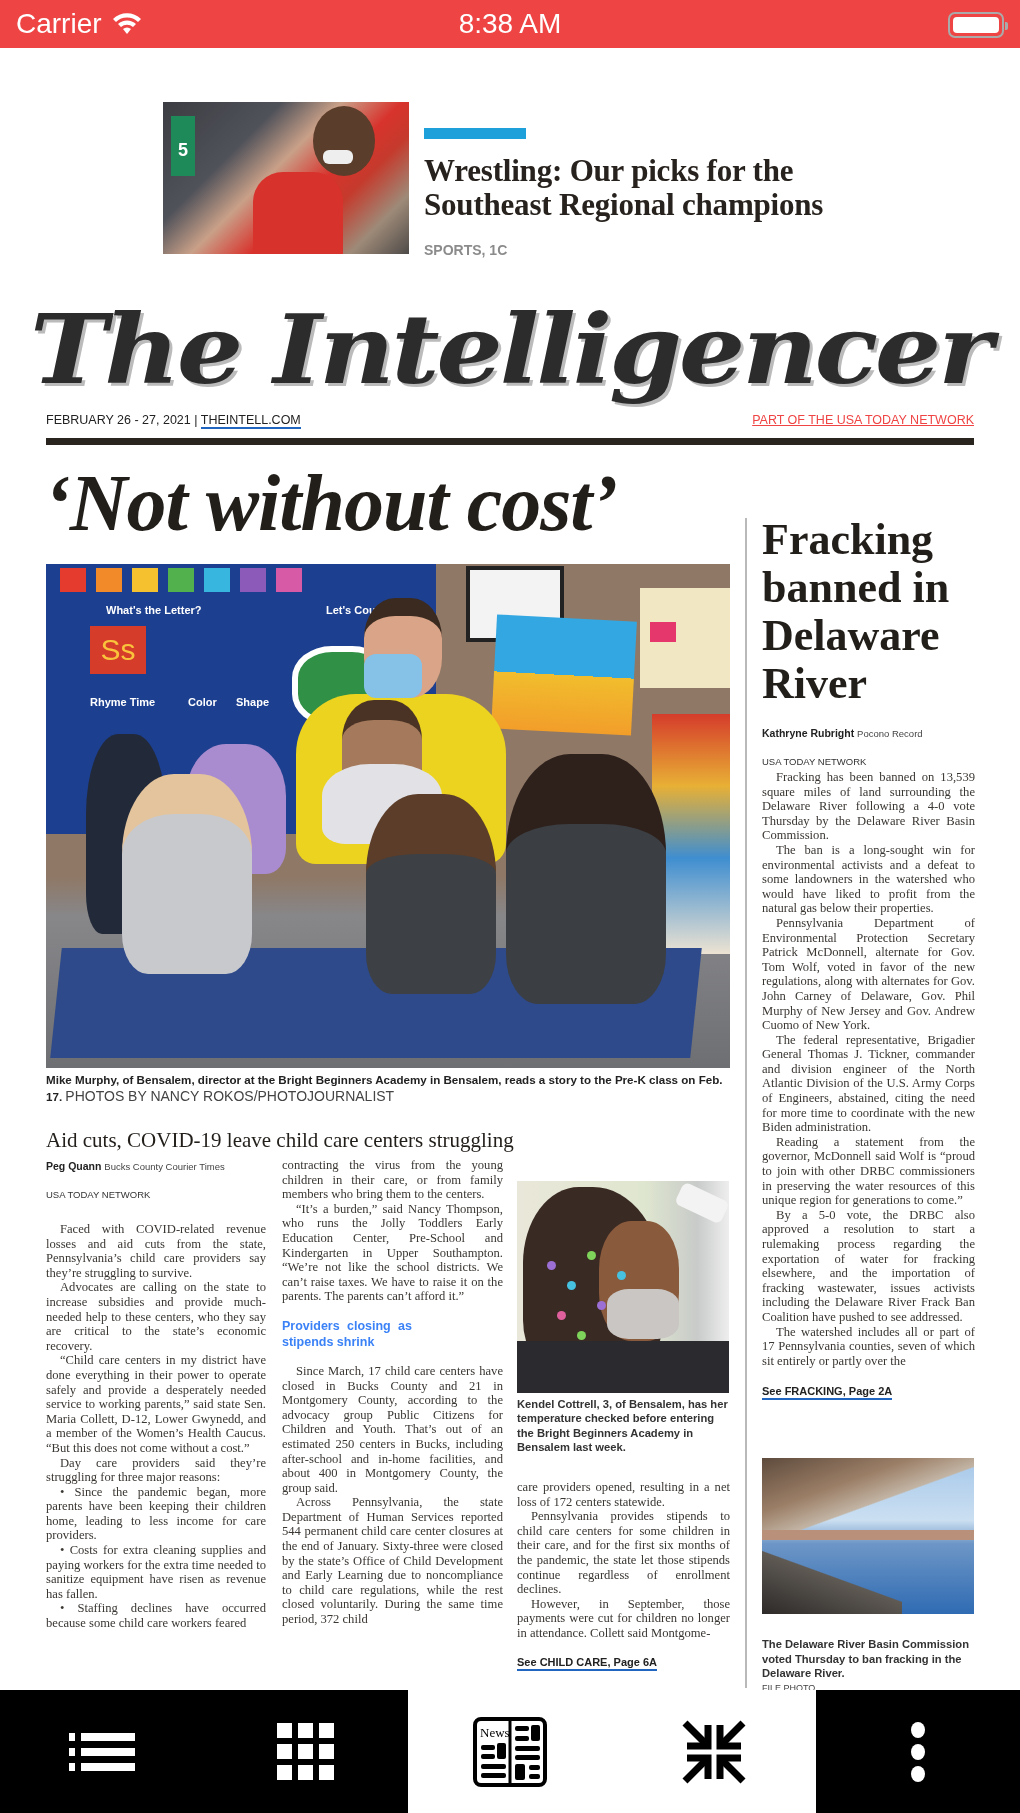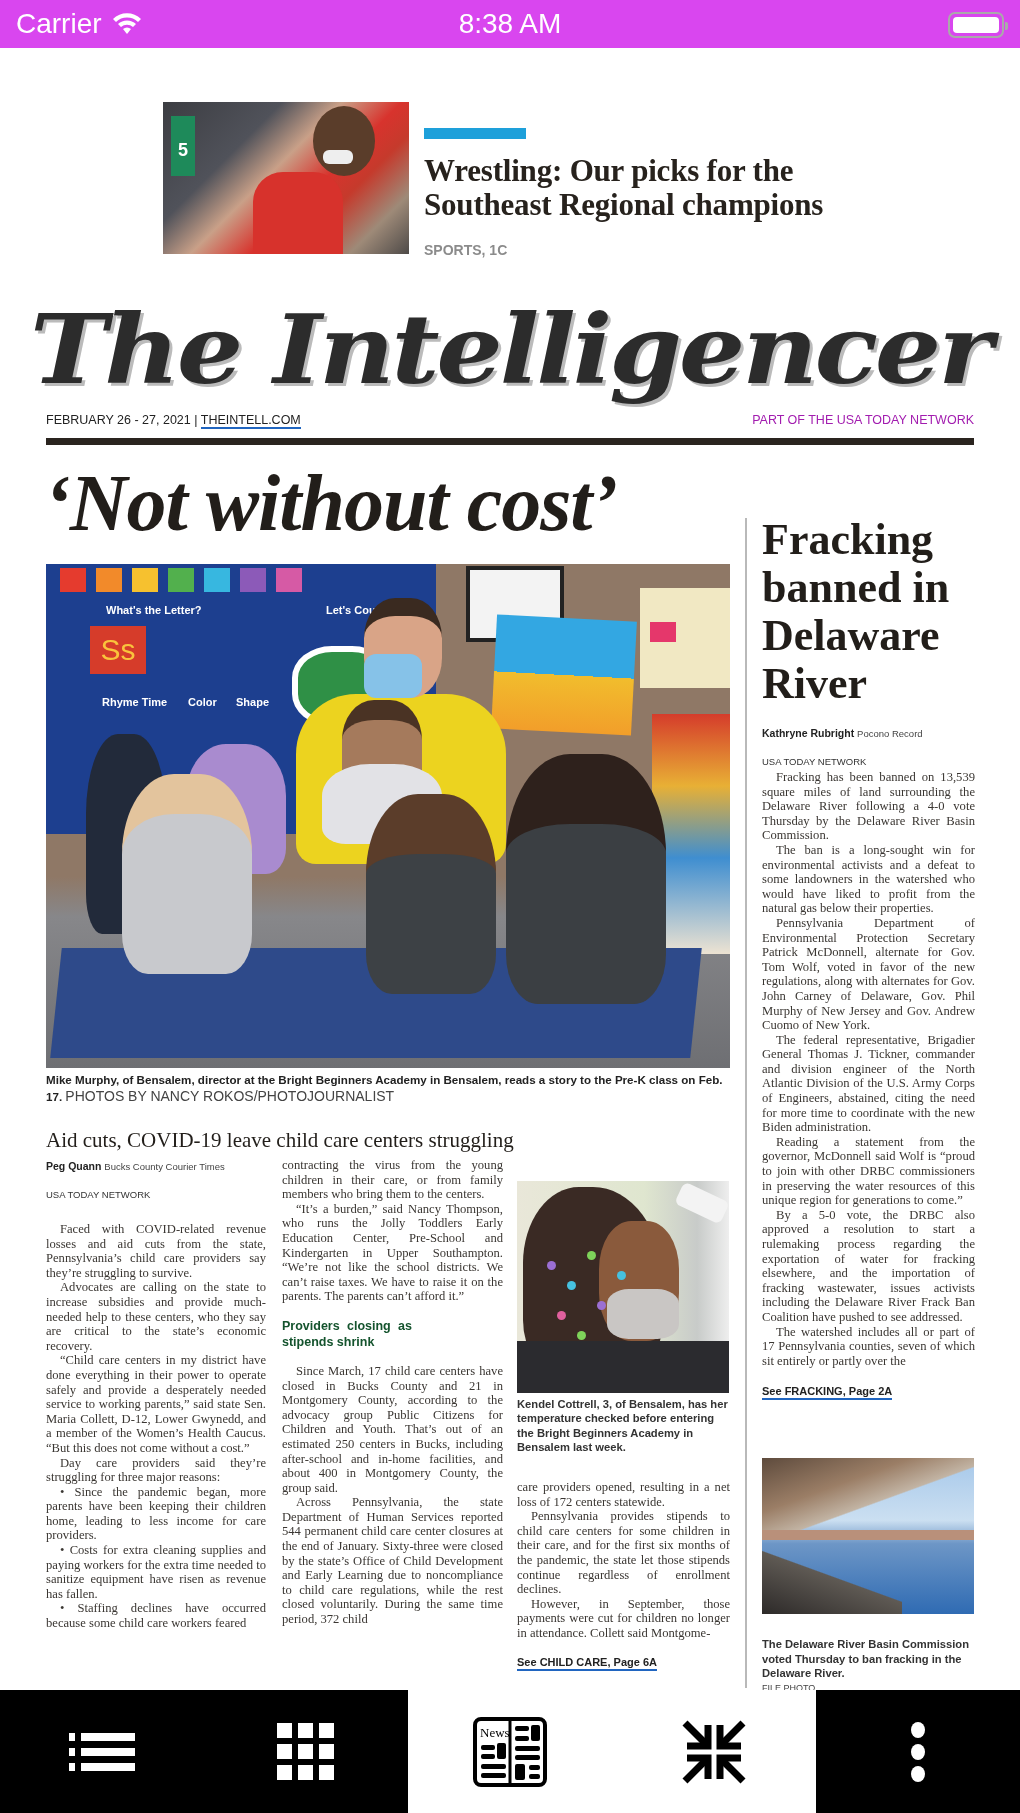--- a/index.html
+++ b/index.html
@@ -1,20 +1,20 @@
 <!DOCTYPE html>
 <html><head>
 <meta charset="utf-8">
 <style>
   * { box-sizing: border-box; margin: 0; padding: 0; }
   html, body { width: 1020px; height: 1813px; overflow: hidden; background: #fff; }
   body { position: relative; font-family: "Liberation Serif", serif; color: #221f1c; }
 
   
-  .statusbar { position: absolute; left: 0; top: 0; width: 1020px; height: 48px; background: #d946ef; color: #fff; font-family: "Liberation Sans", sans-serif; }
+  .statusbar { position: absolute; left: 0; top: 0; width: 1020px; height: 48px; background: #ef4444; color: #fff; font-family: "Liberation Sans", sans-serif; }
   .sb-carrier { position: absolute; left: 16px; top: 8px; font-size: 28px; display: flex; align-items: center; gap: 10px; }
   .sb-time { position: absolute; left: 0; right: 0; top: 8px; text-align: center; font-size: 28px; }
   .sb-battery { position: absolute; right: 16px; top: 12px; width: 56px; height: 26px; border: 2px solid #aaa; border-radius: 7px; padding: 3px; }
   .sb-battery .fill { width: 100%; height: 100%; background: #fff; border-radius: 4px; }
   .sb-battery::after { content: ""; position: absolute; right: -6px; top: 8px; width: 3px; height: 8px; background: #aaa; border-radius: 0 2px 2px 0; }
 
   
   .page { position: absolute; left: 0; top: 48px; width: 1020px; height: 1642px; background: #fff; overflow: hidden; }
 
   
@@ -24,21 +24,21 @@
   .teaser-photo .head { position: absolute; left: 150px; top: 4px; width: 62px; height: 70px; background: #5a3d2a; border-radius: 50%; }
   .teaser-photo .mask { position: absolute; left: 160px; top: 48px; width: 30px; height: 14px; background: #eee; border-radius: 6px; }
   .teaser-bar { position: absolute; left: 424px; top: 80px; width: 102px; height: 11px; background: #1ea0da; }
   .teaser-title { position: absolute; left: 424px; top: 106px; width: 480px; font-size: 31px; font-weight: bold; line-height: 34px; color: #27221d; letter-spacing: -0.2px; }
   .teaser-section { position: absolute; left: 424px; top: 194px; font: bold 14px "Liberation Sans", sans-serif; color: #8b8b8b; }
 
   
   .masthead { position: absolute; left: 0; right: 0; top: 240px; text-align: center; font-family: "DejaVu Serif", serif; font-size: 104px; font-weight: bold; font-style: italic; color: #2c2c2c; letter-spacing: -3px; text-shadow: 3px 3px 0 #bbb, -1px -1px 0 #fff; transform: scaleY(0.92); }
   .dateline { position: absolute; left: 46px; top: 365px; font: 12.5px "Liberation Sans", sans-serif; color: #222; }
   .dateline a { color: #222; text-decoration: none; border-bottom: 2px solid #2065c0; }
-  .network { position: absolute; right: 46px; top: 365px; font: 12.5px "Liberation Sans", sans-serif; color: #a21caf; }
+  .network { position: absolute; right: 46px; top: 365px; font: 12.5px "Liberation Sans", sans-serif; color: #ef4444; text-decoration: underline; }
   .rule-thick { position: absolute; left: 46px; width: 928px; top: 390px; height: 7px; background: #2a241f; }
 
   
   .main-head { position: absolute; left: 44px; top: 410px; font-size: 80px; font-weight: bold; line-height: 90px; color: #221e1a; letter-spacing: -1px; font-style: italic; }
   .main-photo { position: absolute; left: 46px; top: 516px; width: 684px; height: 504px; overflow: hidden;
     background: linear-gradient(180deg,#8f7866 0%,#8f7866 62%,#87878a 70%,#6e6f73 100%); }
   .mp-board { position: absolute; left: 0; top: 0; width: 390px; height: 270px; background: #1d3f8f; }
   .mp-chips { position: absolute; left: 14px; top: 4px; display: flex; gap: 10px; }
   .mp-chips span { width: 26px; height: 24px; display: block; }
   .mp-ss { position: absolute; left: 44px; top: 62px; width: 56px; height: 48px; background: #d63c2a; color: #f9c43c; font: 30px "Liberation Sans", sans-serif; text-align: center; line-height: 48px; }
@@ -59,21 +59,21 @@
   .caption-main .credit { font-weight: normal; font-size: 14px; color: #444; }
 
   
   .cc-head { position: absolute; left: 46px; top: 1080px; font-size: 21px; color: #221e1a; }
   .byline { font: bold 10.5px "Liberation Sans", sans-serif; color: #222; }
   .byline .pub { font-weight: normal; font-size: 9.5px; color: #444; }
   .byline-sub { font: 9.5px "Liberation Sans", sans-serif; color: #333; margin-top: 17px; }
   .col { position: absolute; font-size: 12.6px; line-height: 14.6px; color: #3a3632; text-align: justify; hyphens: auto; }
   .col p { text-indent: 14px; }
   .col p.noindent { text-indent: 0; }
-  .subhead { font: bold 12.5px "Liberation Sans", sans-serif; color: #14532d; line-height: 16px; margin: 14px 0 14px 0; }
+  .subhead { font: bold 12.5px "Liberation Sans", sans-serif; color: #3b82f6; line-height: 16px; margin: 14px 0 14px 0; }
   .jump { font: bold 11px "Liberation Sans", sans-serif; color: #222; display: inline-block; border-bottom: 2px solid #2065c0; padding-bottom: 1px; text-decoration: none; }
 
   .kid-photo { position: absolute; left: 517px; top: 1133px; width: 212px; height: 212px; overflow: hidden; background: linear-gradient(90deg,#e9e7d9 0%,#dfe6cf 60%,#c8cbc9 85%,#eeeeee 100%); }
   .kid-photo .hair { position: absolute; left: 6px; top: 6px; width: 140px; height: 190px; background: #3a2a24; border-radius: 40% 50% 30% 30%; }
   .kid-photo .face { position: absolute; left: 82px; top: 40px; width: 80px; height: 120px; background: #8a5a3c; border-radius: 40%; }
   .kid-photo .mask2 { position: absolute; left: 90px; top: 108px; width: 72px; height: 50px; background: #c9c6c4; border-radius: 30%; }
   .kid-photo .coat { position: absolute; left: 0; top: 160px; width: 212px; height: 60px; background: #2b2b2f; }
   .kid-photo .bead { position: absolute; width: 9px; height: 9px; border-radius: 50%; }
   .kid-photo .thermo { position: absolute; left: 160px; top: 10px; width: 50px; height: 24px; background: #f3f3f3; transform: rotate(25deg); border-radius: 6px; }
   .kid-caption { position: absolute; left: 517px; top: 1349px; width: 215px; font: bold 11.2px "Liberation Sans", sans-serif; line-height: 14.4px; color: #333; }
@@ -142,21 +142,21 @@
           <span style="background:#f28a2a"></span>
           <span style="background:#f6c12f"></span>
           <span style="background:#52b04d"></span>
           <span style="background:#37b7e0"></span>
           <span style="background:#8c5ab8"></span>
           <span style="background:#d65aa5"></span>
       </div>
       <div class="mp-board-label" style="left:60px;top:40px">What's the Letter?</div>
       <div class="mp-board-label" style="left:280px;top:40px">Let's Count</div>
       <div class="mp-ss">Ss</div>
-      <div class="mp-board-label" style="left:56px;top:132px">Rhyme Time</div>
+      <div class="mp-board-label" style="left:44px;top:132px">Rhyme Time</div>
       <div class="mp-board-label" style="left:142px;top:132px">Color</div>
       <div class="mp-board-label" style="left:190px;top:132px">Shape</div>
       <div class="mp-green"></div>
     </div>
     <div class="mp-sign"></div>
     <div class="mp-papers"></div>
     <div class="mp-book"></div>
     <div class="mp-shelf"></div>
     <div class="mp-rug"></div>
     <div class="mp-man-shirt"></div>

